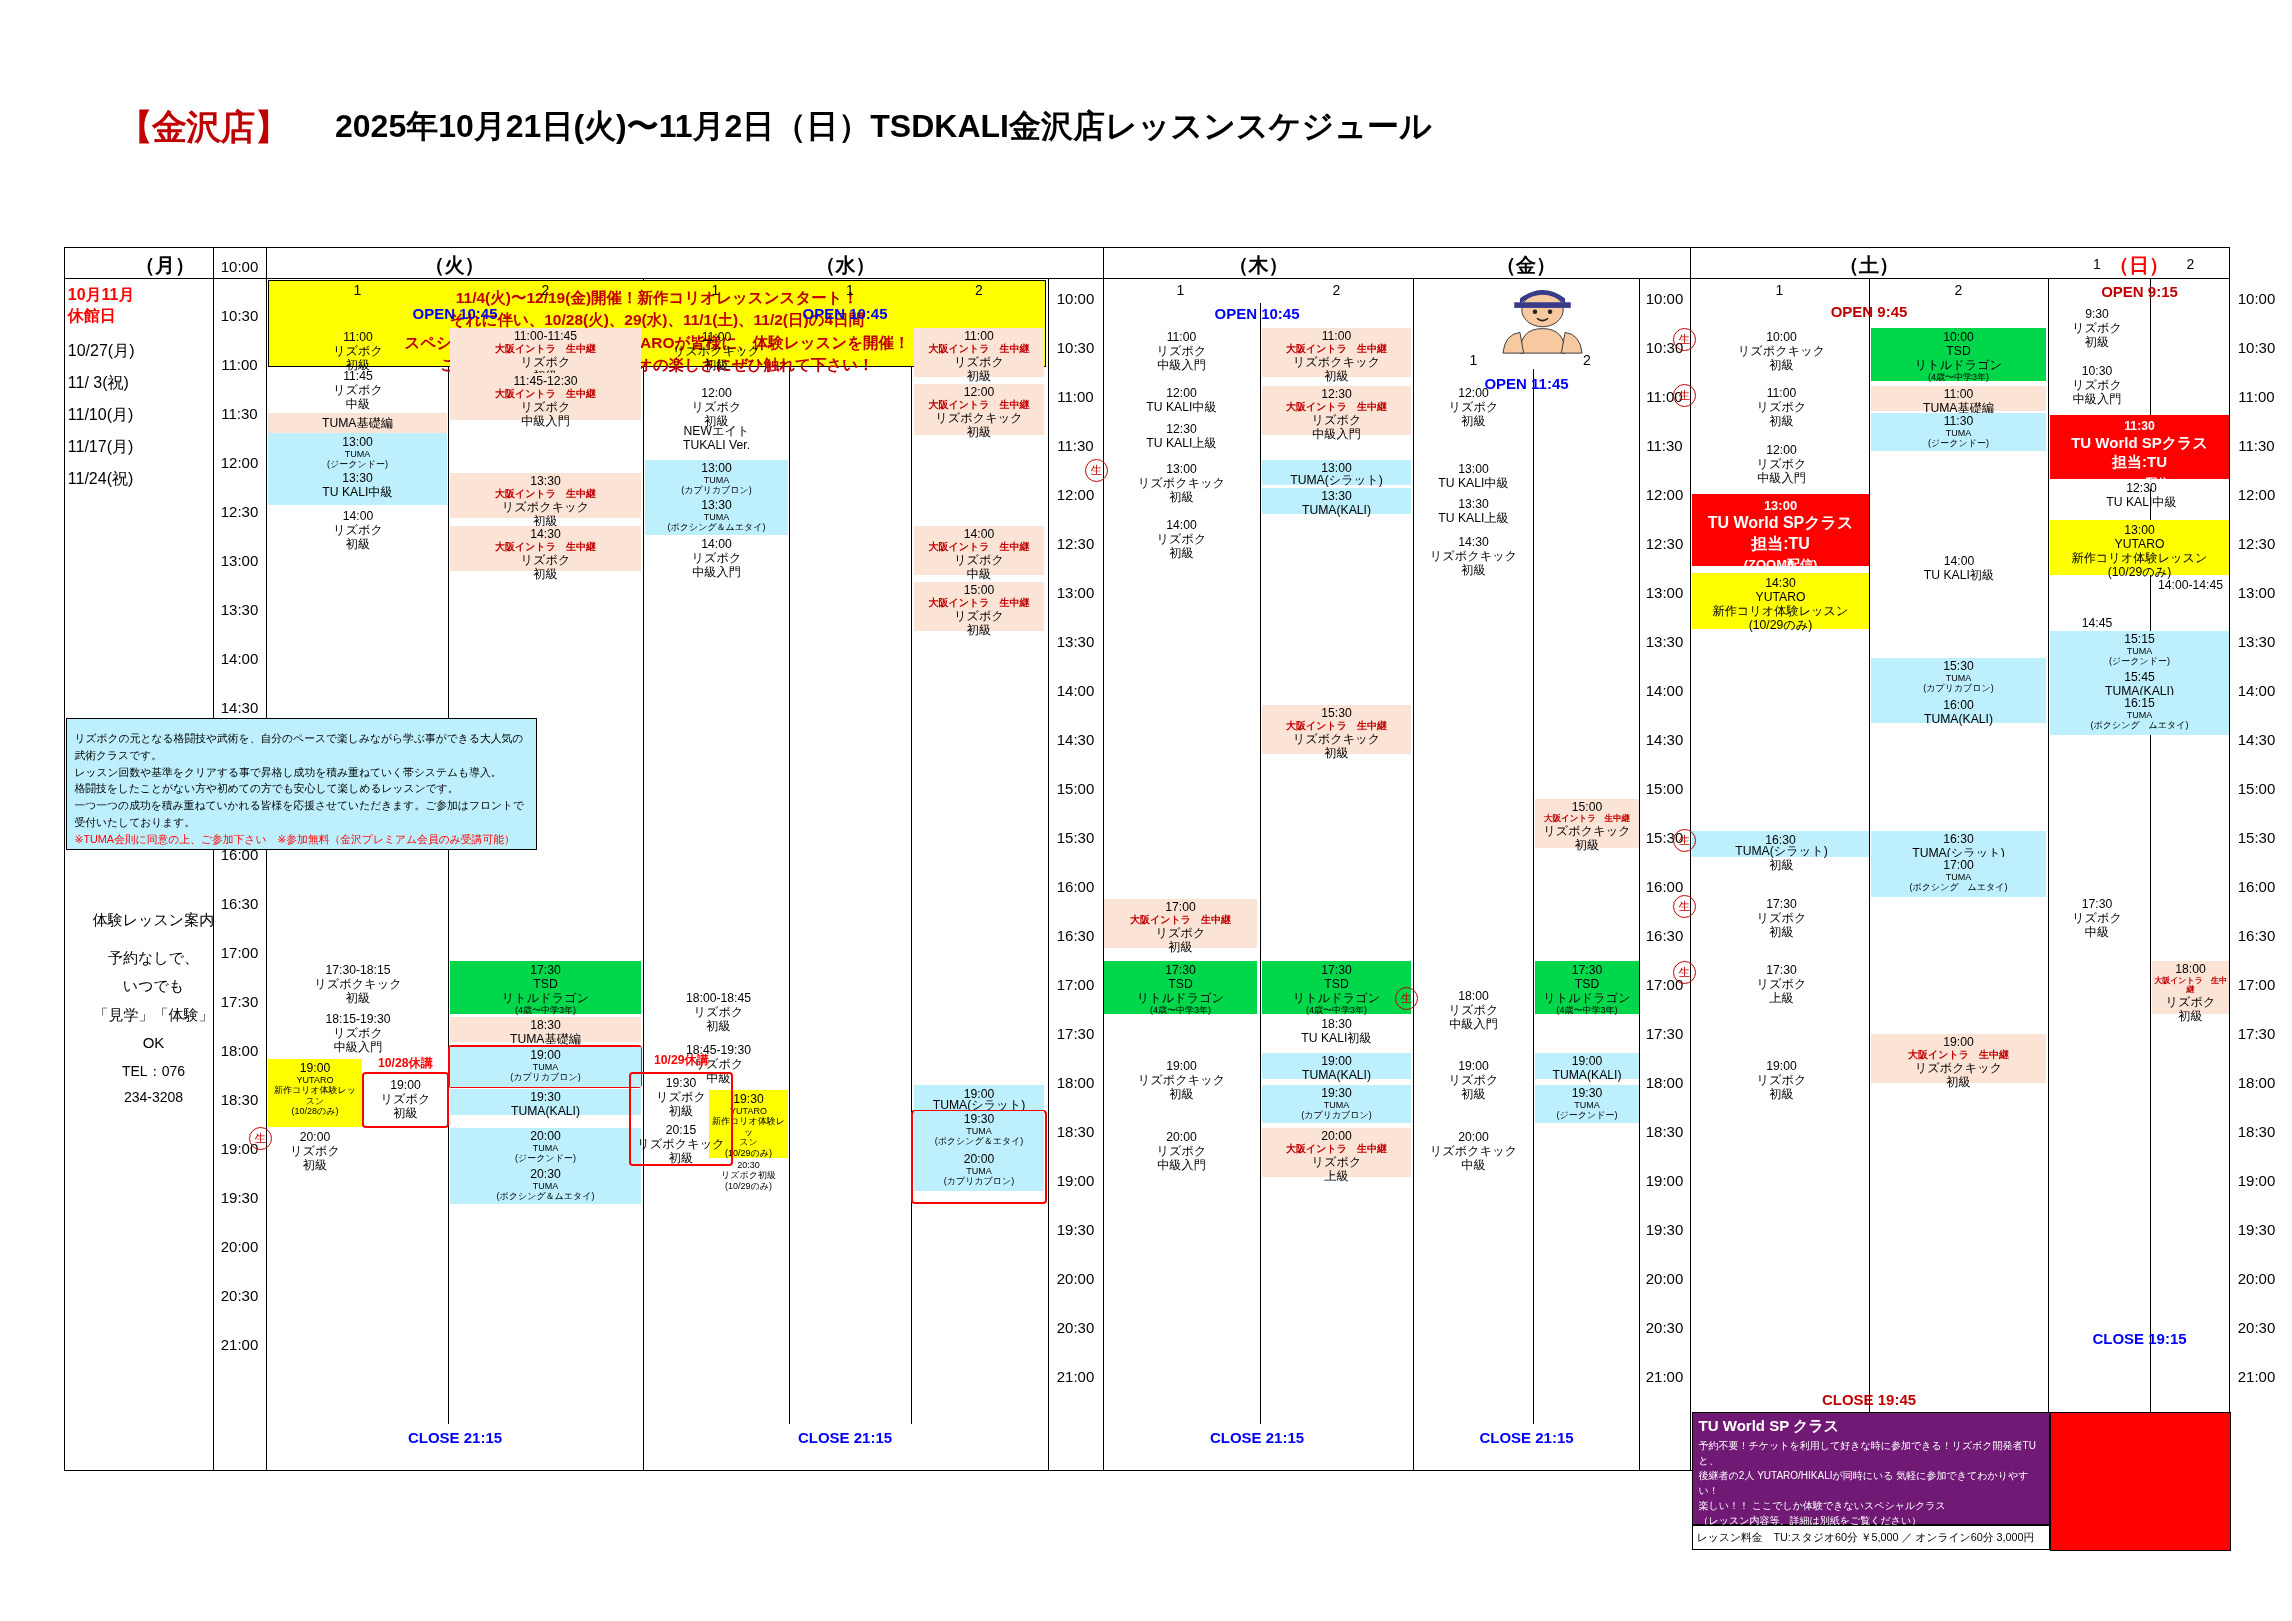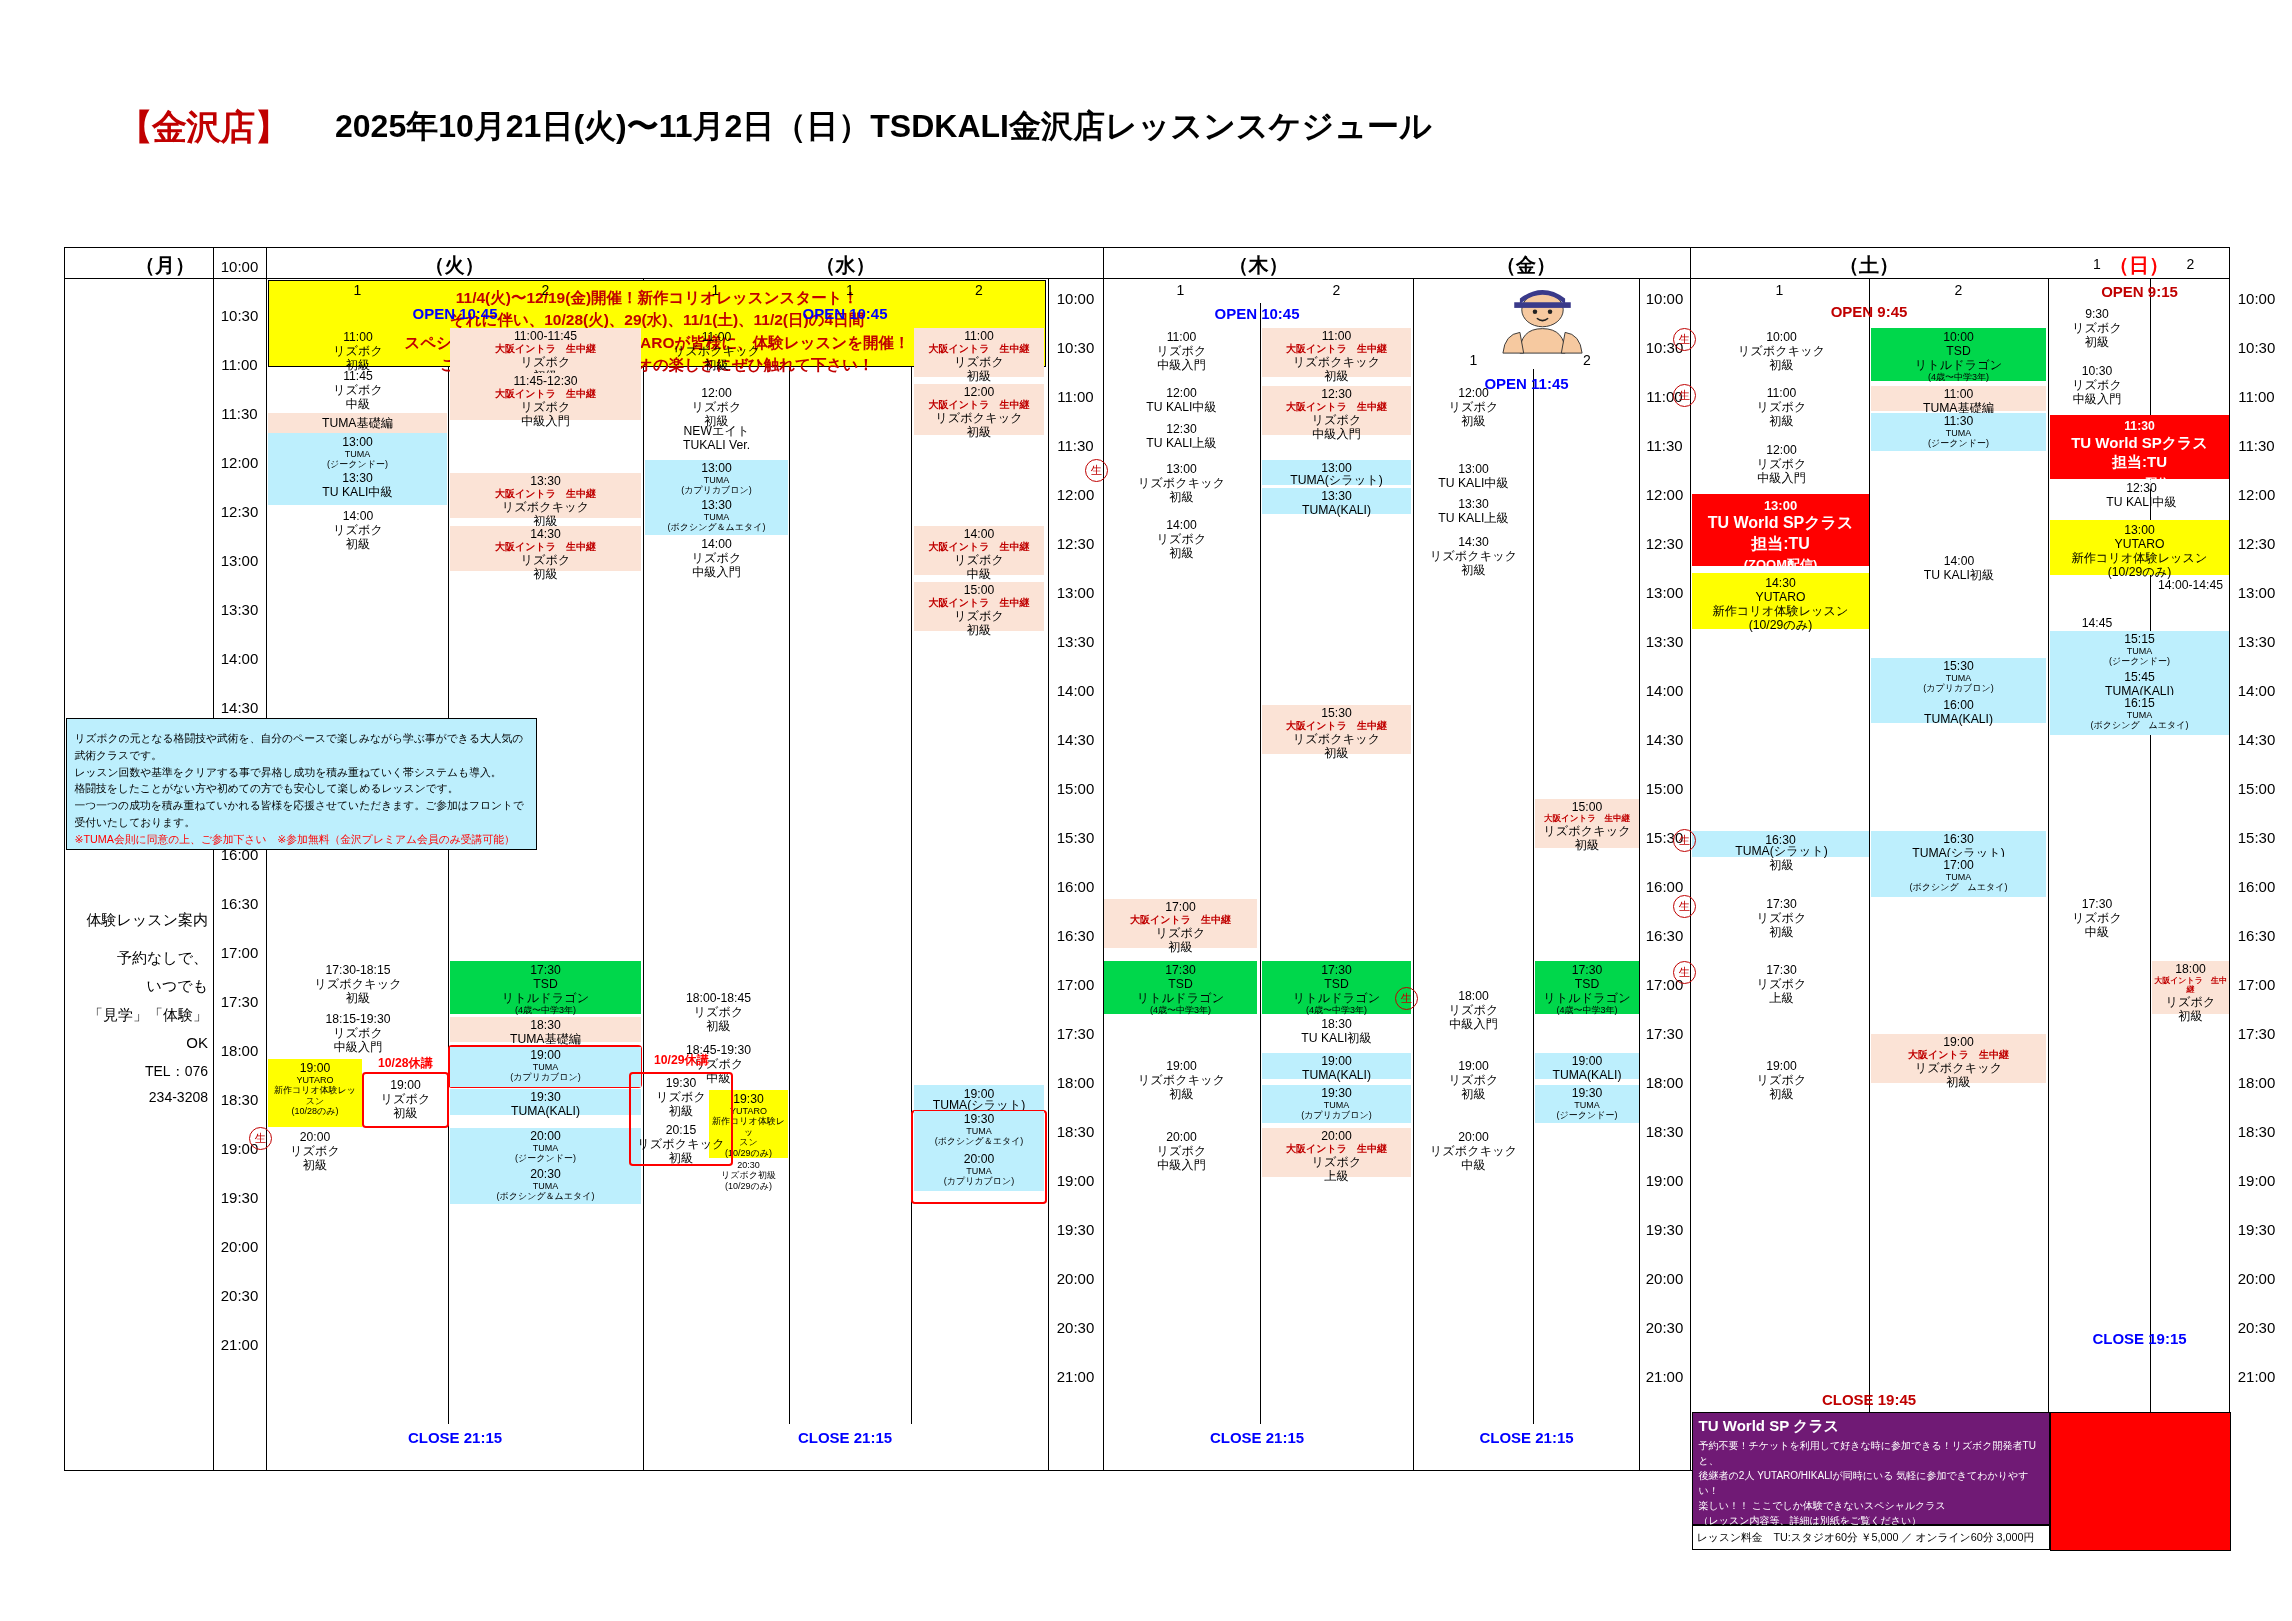--- a/index.html
+++ b/index.html
@@ -68,20 +68,32 @@
     <div style="position:absolute;left:1984px;top:32px;width:0.9px;height:1192px;background:#000;"></div>
 
     <div style="position:absolute;left:384px;top:56px;width:0.9px;height:1121px;background:#000;"></div>
     <div style="position:absolute;left:725px;top:56px;width:0.9px;height:1121px;background:#000;"></div>
     <div style="position:absolute;left:847px;top:56px;width:0.9px;height:1121px;background:#000;"></div>
     <div style="position:absolute;left:1196px;top:56px;width:0.9px;height:1121px;background:#000;"></div>
     <div style="position:absolute;left:1469px;top:122px;width:0.9px;height:1055px;background:#000;"></div>
     <div style="position:absolute;left:1805px;top:32px;width:0.9px;height:1145px;background:#000;"></div>
     <div style="position:absolute;left:2086px;top:32px;width:0.9px;height:1145px;background:#000;"></div>
 
+    <div style="position:absolute;left:3.8px;top:38px;width:141px;">
+      <div class="red-txt" style="font-size:16px;font-weight:bold;">10月11月</div>
+      <div class="red-txt" style="font-size:16px;font-weight:bold;">休館日</div>
+      <div style="height:7.5px;"></div>
+      <div style="font-size:16px;line-height:2.0;">
+        <div>10/27(月)</div>
+        <div>11/ 3(祝)</div>
+        <div>11/10(月)</div>
+        <div>11/17(月)</div>
+        <div>11/24(祝)</div>
+      </div>
+    </div>
 
     <div style="position:absolute;left:149px;top:0;width:53px;height:1224px;">
       <div style="position:absolute;left:0;top:0;width:0.9px;height:1224px;background:#000;"></div>
       <div id="timesLeft">
           <div class="timecell" style="position: absolute; left: 0px; width: 53px; top: 11.3px;">10:00</div>
           <div class="timecell" style="position: absolute; left: 0px; width: 53px; top: 60px;">10:30</div>
           <div class="timecell" style="position: absolute; left: 0px; width: 53px; top: 109px;">11:00</div>
           <div class="timecell" style="position: absolute; left: 0px; width: 53px; top: 158px;">11:30</div>
           <div class="timecell" style="position: absolute; left: 0px; width: 53px; top: 207px;">12:00</div>
           <div class="timecell" style="position: absolute; left: 0px; width: 53px; top: 256px;">12:30</div>
@@ -799,21 +811,21 @@
     <div class="box cyan" style="left:1.9px;top:471px;width:471px;height:132px;border:0.9px solid #000;padding:5.6px 7.5px;box-sizing:border-box;">
       <div style="font-size:10.8px;line-height:1.55;margin-top:5.6px;">
         <div>リズボクの元となる格闘技や武術を、自分のペースで楽しみながら学ぶ事ができる大人気の武術クラスです。</div>
         <div>レッスン回数や基準をクリアする事で昇格し成功を積み重ねていく帯システムも導入。</div>
         <div>格闘技をしたことがない方や初めての方でも安心して楽しめるレッスンです。</div>
         <div>一つ一つの成功を積み重ねていかれる皆様を応援させていただきます。ご参加はフロントで受付いたしております。</div>
         <div class="red-txt">※TUMA会則に同意の上、ご参加下さい　※参加無料（金沢プレミアム会員のみ受講可能）</div>
       </div>
     </div>
 
-    <div style="position:absolute;left:3px;top:659px;width:141px;text-align:right;font-size:15px;line-height:1.9;">
+    <div style="position:absolute;left:19px;top:659px;width:141px;text-align:center;font-size:15px;line-height:1.9;">
       <div>体験レッスン案内</div>
       <div style="height:9.4px;"></div>
       <div>予約なしで、</div>
       <div>いつでも</div>
       <div>「見学」「体験」</div>
       <div>OK</div>
       <div style="font-size:14px;">TEL：076</div>
       <div style="font-size:14px;">234-3208</div>
     </div>
 

